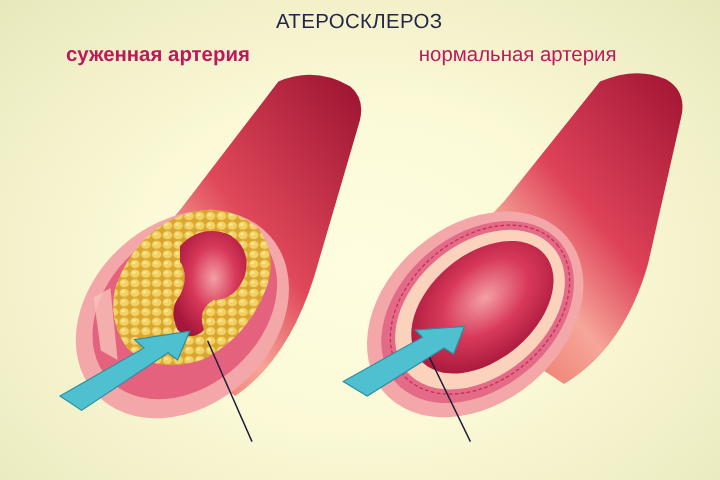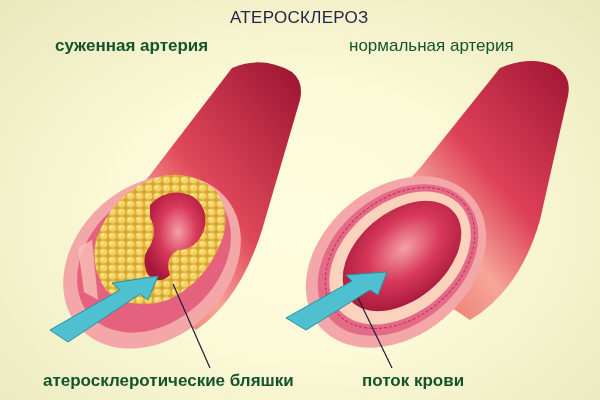--- a/index.html
+++ b/index.html
@@ -2,21 +2,21 @@
 <html><head>
   <meta charset="utf-8">
   <style>
     html, body { margin: 0; padding: 0; }
     body {
       width: 600px; height: 400px; overflow: hidden; position: relative;
       background: radial-gradient(ellipse at 50% 55%, #fefde0 0%, #fbf9d6 45%, #e8e8bc 100%);
       font-family: "Liberation Sans", sans-serif;
     }
     .stage { position: absolute; left: 0; top: 0; width: 600px; height: 400px; }
-    .label { position: absolute; color: #14532d; white-space: nowrap; }
+    .label { position: absolute; color: #be185d; white-space: nowrap; }
     .title { left: 230px; top: 8px; font-size: 17px; letter-spacing: 0.3px; color: #25254a; }
     .sub-left { left: 55px; top: 36px; font-size: 17px; font-weight: bold; }
     .sub-right { left: 349px; top: 36px; font-size: 17px; font-weight: normal; }
     .bottom-left { left: 43px; top: 371px; font-size: 17px; font-weight: bold; }
     .bottom-right { left: 362px; top: 371px; font-size: 17px; font-weight: bold; }
     svg { position: absolute; left: 0; top: 0; }
   </style>
 </head>
 <body>
 
@@ -85,15 +85,13 @@
       <polygon points="286,318 352,281 346,275 387,272 378,295 370,290 306,330" fill="#4fc0cf" stroke="#2e8da0" stroke-width="1"></polygon>
     </g>
 
     <line x1="173" y1="284" x2="210" y2="368" stroke="#1c1c3a" stroke-width="1.2"></line>
     <line x1="358" y1="298" x2="392" y2="368" stroke="#1c1c3a" stroke-width="1.2"></line>
   </svg>
 
   <div class="label title">АТЕРОСКЛЕРОЗ</div>
   <div class="label sub-left">суженная артерия</div>
   <div class="label sub-right">нормальная артерия</div>
-  <div class="label bottom-left">атеросклеротические бляшки</div>
-  <div class="label bottom-right">поток крови</div>
 </div>
 
 </body></html>

